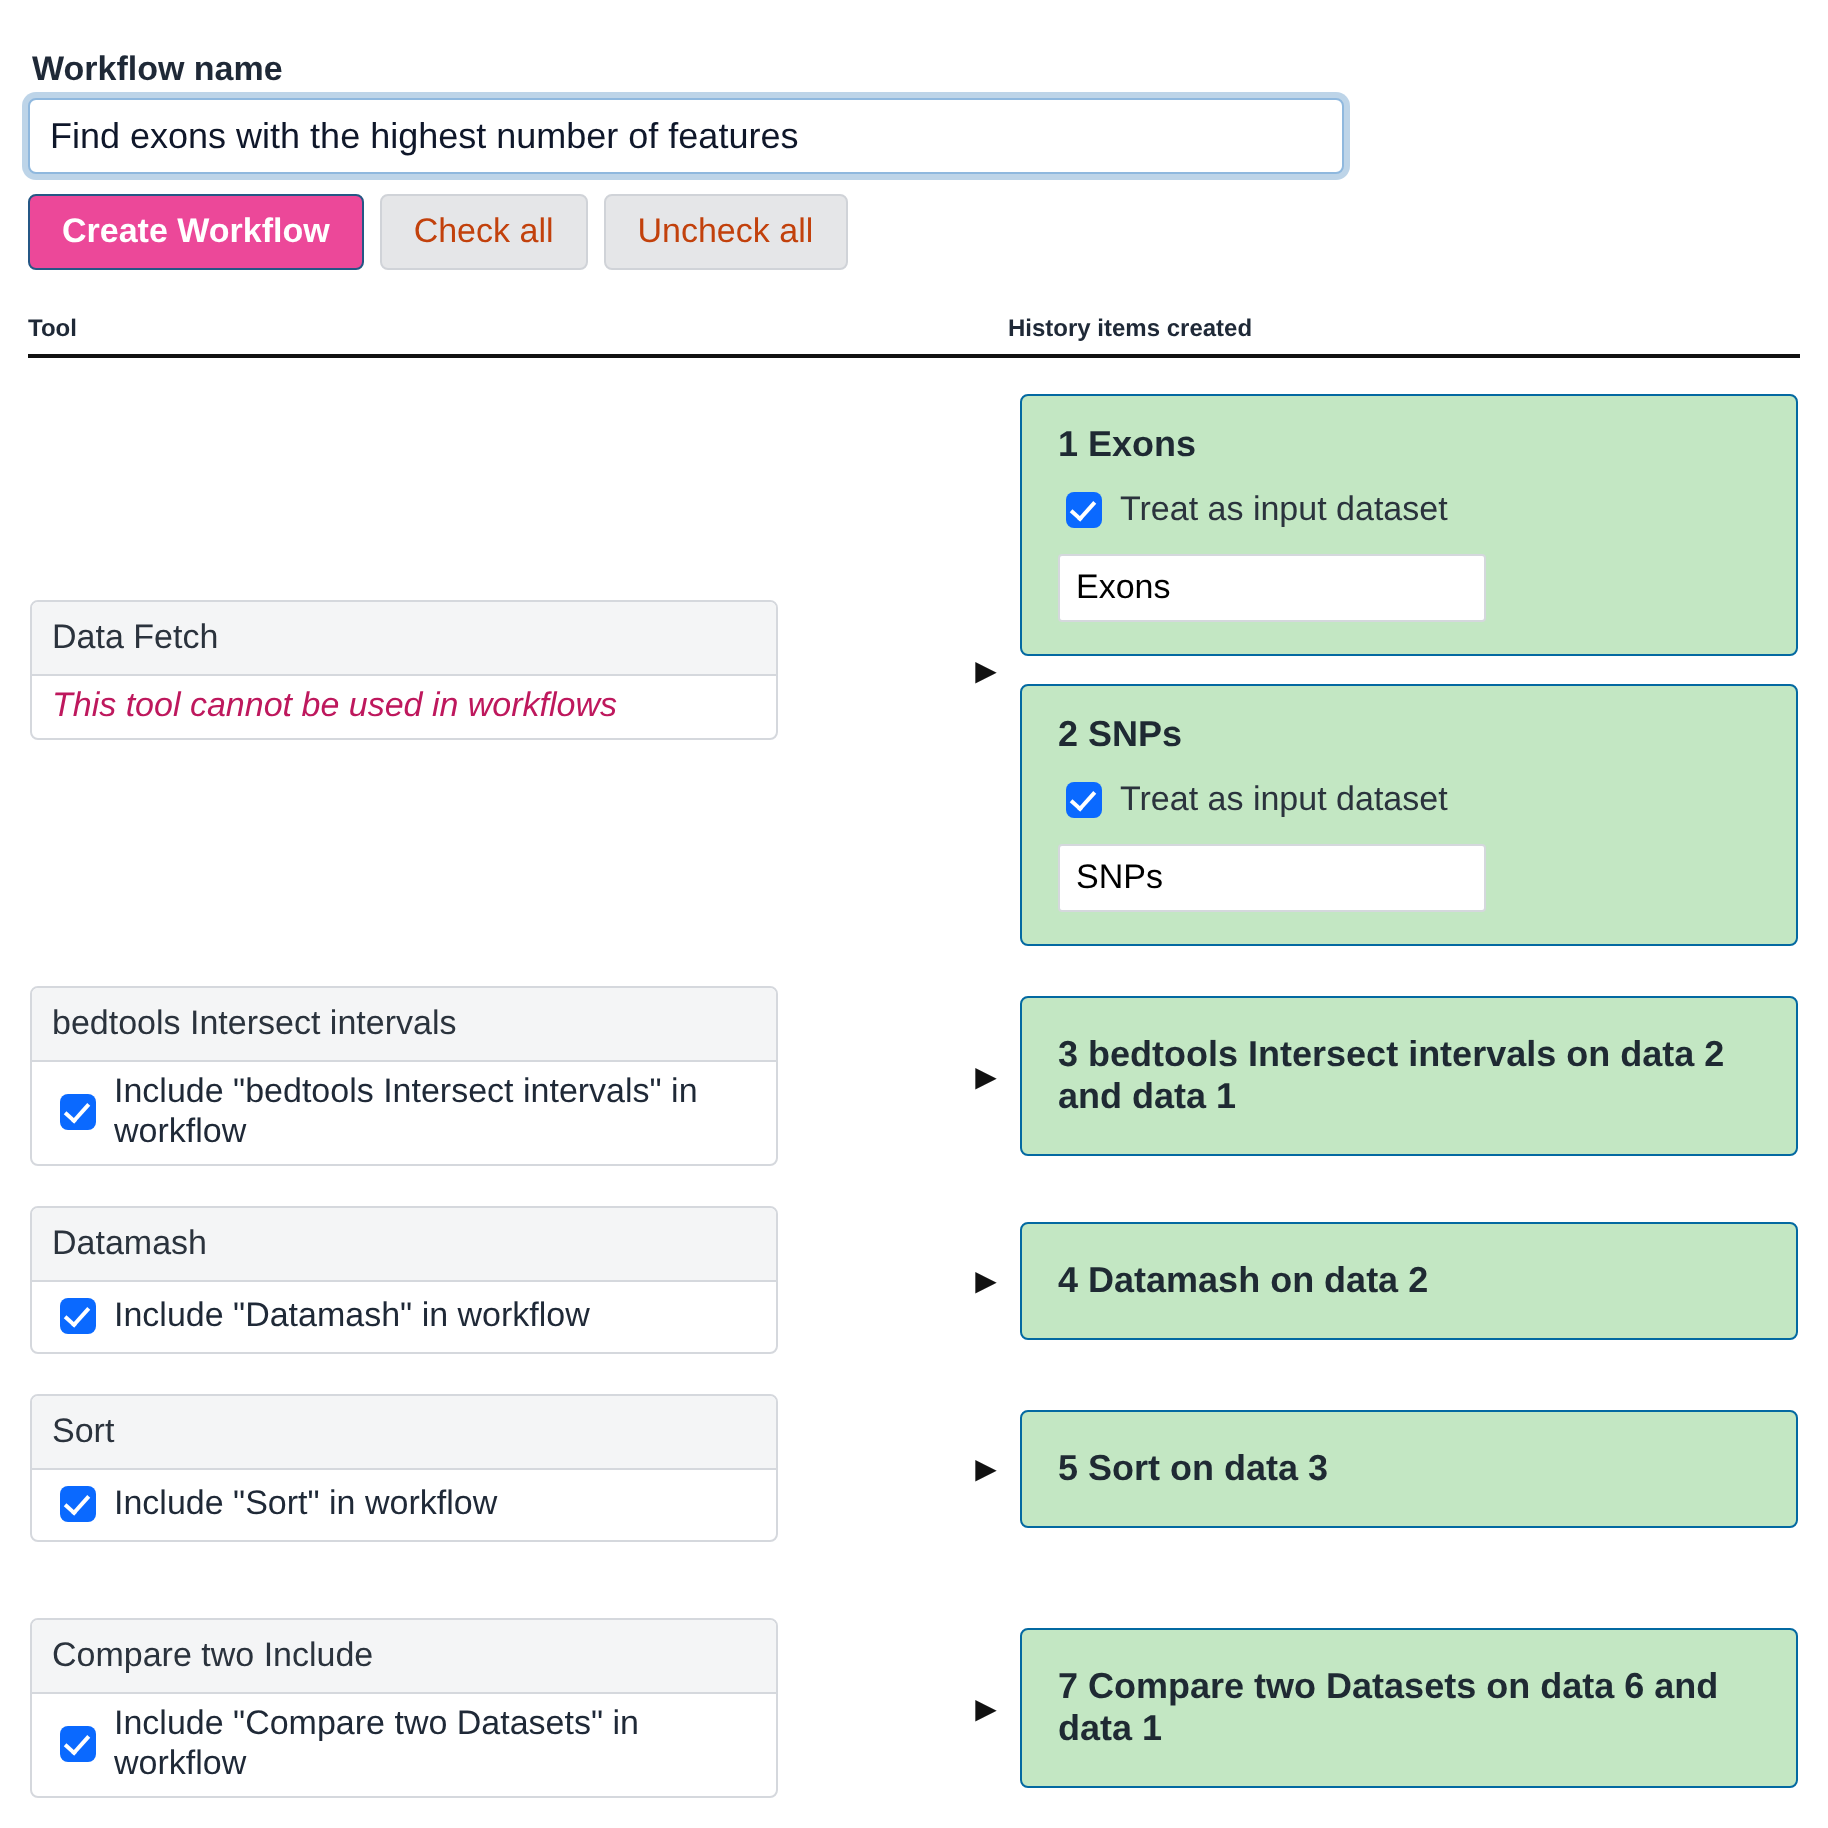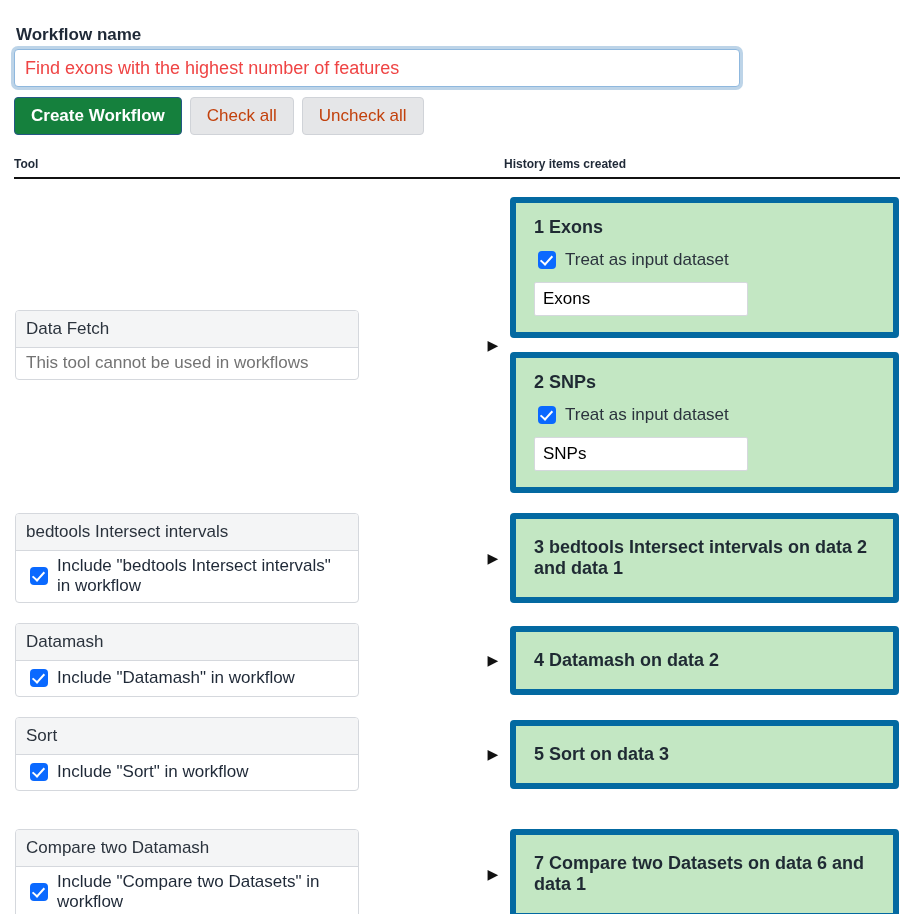--- a/index.html
+++ b/index.html
@@ -14,46 +14,46 @@
   .page {
     width: 914px;
     padding: 8px 14px 24px 14px;
   }
   .form-label {
     font-weight: 700;
     font-size: 17px;
     margin: 17px 0 4px 2px;
   }
   .name-input {
-    width: 726px;
+    width: 658px;
     height: 38px;
     padding: 6px 10px;
     font-size: 18px;
-    color: #ef4444;
+    color: #0f172a;
     border: 1px solid #c6c9cd;
     border-radius: 4px;
     outline: none;
     box-shadow: 0 0 0 3px rgba(67,131,190,0.35);
     border-color: #8fb8de;
   }
   .btn-row { margin-top: 10px; display: flex; gap: 8px; }
   .btn {
     display: inline-flex;
     align-items: center;
     justify-content: center;
     height: 38px;
     padding: 0 16px;
     font-size: 17px;
     font-weight: 600;
     border-radius: 4px;
     border: 1px solid transparent;
     cursor: pointer;
   }
   .btn-primary {
-    background: #15803d;
+    background: #ec4899;
     color: #fff;
     border-color: #255785;
   }
   .btn-secondary {
     background: #e5e6e8;
     color: #c2410c;
     border-color: #d0d3d8;
     font-weight: 500;
   }
 
@@ -76,38 +76,39 @@
   .arrow-cell  { width: 22px; vertical-align: middle; text-align: center; font-size: 14px; color: #111; }
   .history-cell{ vertical-align: middle; padding-left: 6px; }
 
   .spacer-row td { height: 18px; }
 
   .card {
     border: 1px solid #d5d8dd;
     border-radius: 4px;
     overflow: hidden;
     background: #fff;
-    width: 344px;
+    width: 374px;
   }
   .card .card-head {
     background: #f4f5f6;
     border-bottom: 1px solid #d5d8dd;
     padding: 8px 10px;
     font-size: 17px;
     color: #2b333d;
   }
   .card .card-body {
     padding: 5px 10px 6px 10px;
     font-size: 17px;
     display: flex;
     align-items: center;
     gap: 6px;
   }
   .card .card-body.note {
-    color: #737373;
+    font-style: italic;
+    color: #be185d;
   }
   input[type=checkbox].blue {
     appearance: none;
     -webkit-appearance: none;
     width: 18px; height: 18px;
     border-radius: 4px;
     background: #0a69ff;
     position: relative;
     cursor: pointer;
     flex: 0 0 18px;
@@ -116,21 +117,21 @@
     content: "";
     position: absolute;
     left: 5px; top: 1.5px;
     width: 5px; height: 10px;
     border: solid #fff;
     border-width: 0 2.5px 2.5px 0;
     transform: rotate(42deg);
   }
 
   .history-card {
-    border: 6px solid #0369a1;
+    border: 1px solid #0369a1;
     border-radius: 4px;
     background: #c3e7c3;
     padding: 14px 18px 16px 18px;
   }
   .history-card + .history-card { margin-top: 14px; }
   .history-card.single { padding: 18px 18px; }
   .history-title {
     font-weight: 700;
     font-size: 18px;
     color: #1f2a33;
@@ -314,21 +315,21 @@
 
       <tr class="spacer-row">
           <td></td>
           <td></td>
           <td></td>
         </tr>
 
       <tr>
         <td class="tool-cell">
           <div class="card">
-            <div class="card-head">Compare two Datamash</div>
+            <div class="card-head">Compare two Include</div>
             <div class="card-body">
               <input type="checkbox" class="blue" checked="" style="">
               <span>Include "Compare two Datasets" in workflow</span>
             </div>
           </div>
         </td>
         <td class="arrow-cell">▶</td>
         <td class="history-cell">
           <div class="history-card single">
             <div class="history-title">

